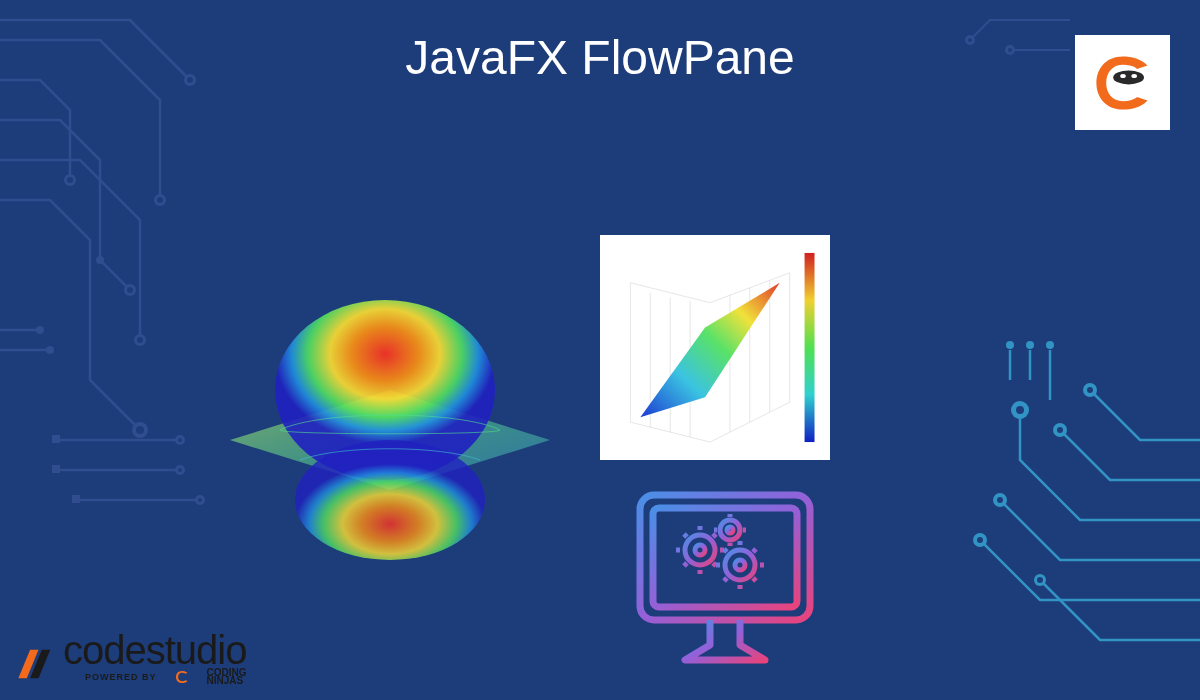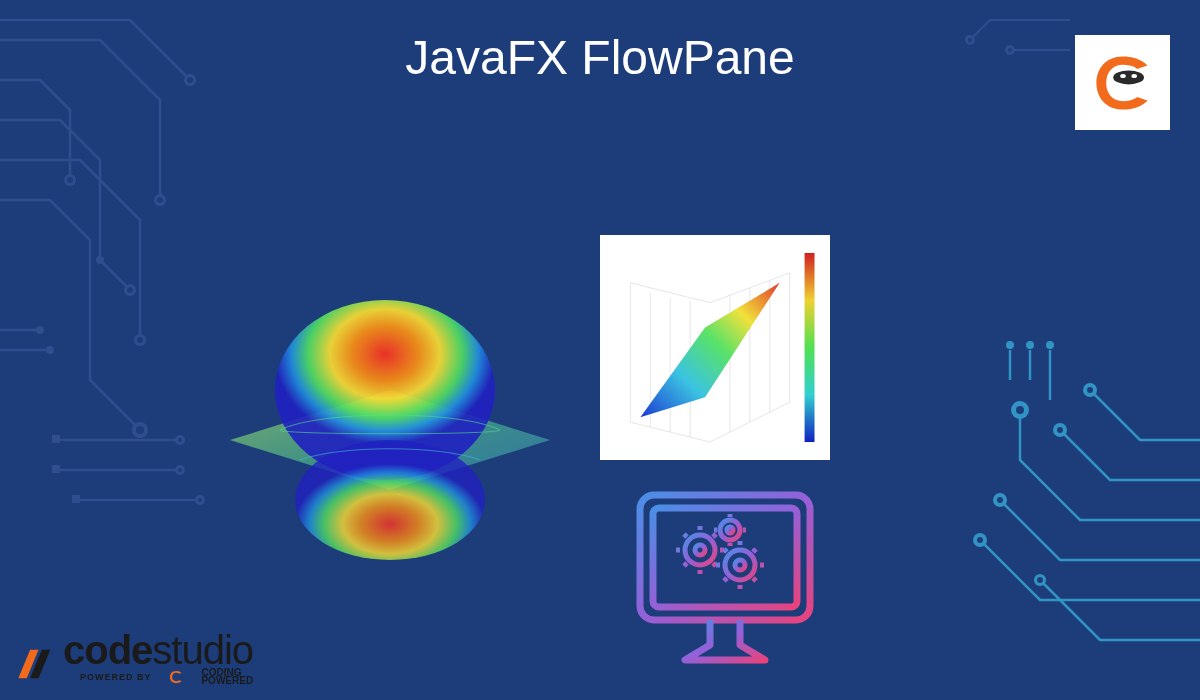--- a/index.html
+++ b/index.html
@@ -53,21 +53,21 @@
       display: flex;
       align-items: flex-end;
       gap: 6px;
     }
     .codestudio-text {
       font-size: 40px;
       font-weight: 400;
       color: #1a1a1a;
       letter-spacing: -1px;
     }
-    .codestudio-text .bold { font-weight: 700; }
+    .codestudio-text .bold { font-weight: 400; }
     .powered-by {
       font-size: 9px;
       letter-spacing: 1px;
       color: #1a1a1a;
       font-weight: 600;
     }
     .footer-sub { display: flex; align-items: center; gap: 17px; margin-top: -4px; justify-content: flex-end; }
     .cn-mini { display: flex; align-items: center; gap: 2px; }
     .cn-mini-text { font-size: 10px; line-height: 8px; color: #1a1a1a; font-weight: bold; }
   </style>
@@ -268,18 +268,18 @@
       <span class="bold">code</span><span>studio</span>
     </div>
     <div class="footer-sub">
       <span class="powered-by">POWERED BY</span>
       <svg width="16" height="16" viewBox="0 0 100 100">
         <path d="M85 25 C85 25 75 12 50 12 C25 12 12 30 12 50 C12 70 25 88 50 88 C75 88 85 75 85 75 L70 70 C70 70 65 76 50 76 C35 76 26 65 26 50 C26 35 35 24 50 24 C65 24 70 30 70 30 Z" fill="#f26a1b"></path>
       </svg>
       <div class="cn-mini">
         <div>
           <div class="cn-mini-text">CODING</div>
-          <div class="cn-mini-text">POWERED</div>
+          <div class="cn-mini-text">NINJAS</div>
         </div>
       </div>
     </div>
   </div>
 </div>
 
 </body></html>

